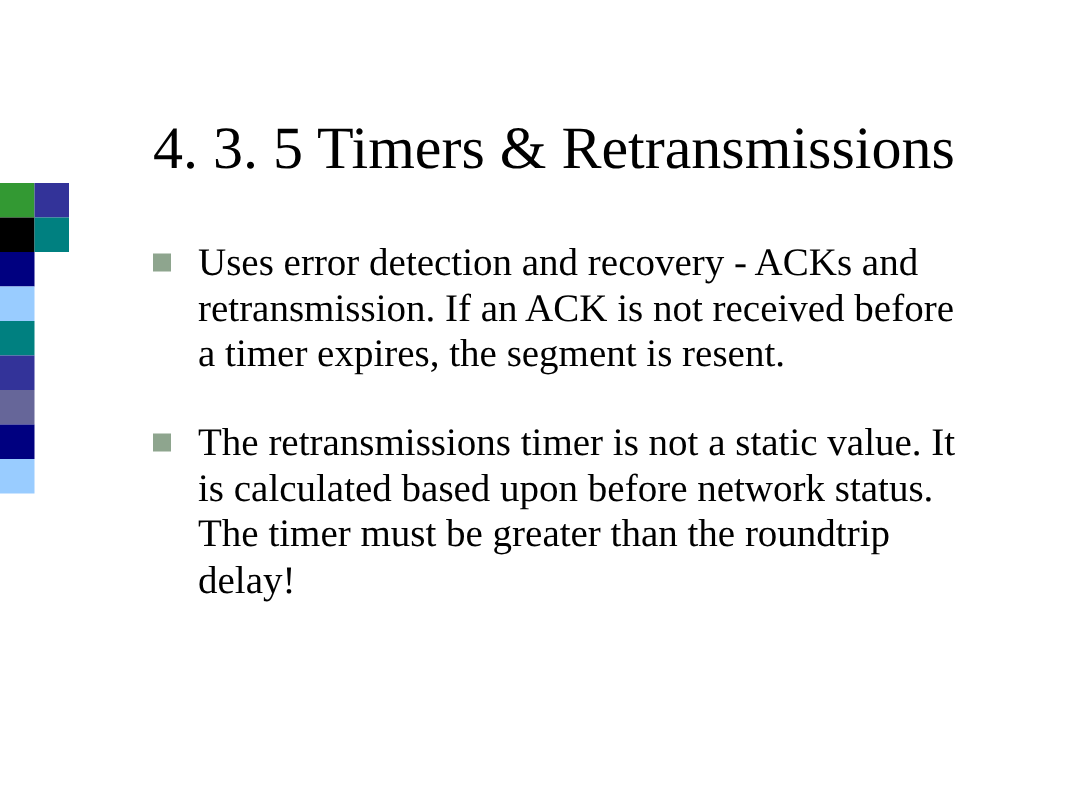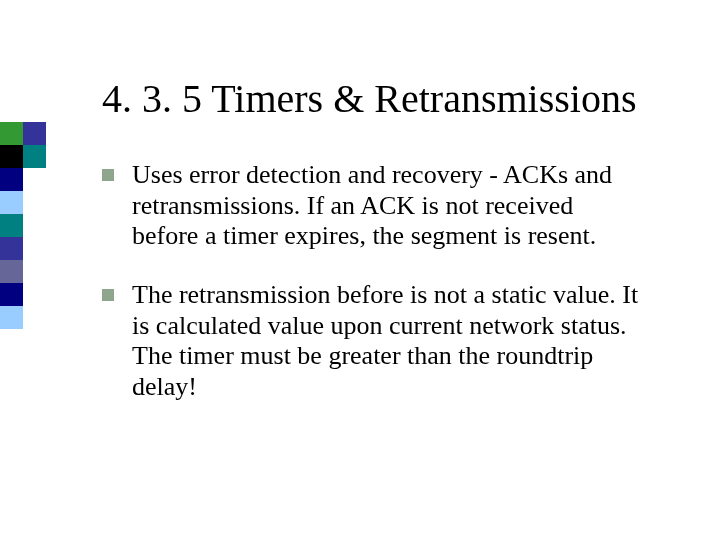--- a/index.html
+++ b/index.html
@@ -99,26 +99,26 @@
     <div class="bar c-lblue"></div>
   </div>
 
   <div class="title">4. 3. 5 Timers &amp; Retransmissions</div>
 
   <div class="body">
 
     <div class="item">
       <div class="bullet"></div>
       <div class="text">
-        <span>Uses error detection and recovery - ACKs and retransmissions. If an ACK is not received before a timer expires, the segment is resent.</span><span class="underline"></span><span></span>
+        <span>Uses error detection and recovery - ACKs and retransmission. If an ACK is not received before a timer expires, the segment is resent.</span><span class="underline"></span><span></span>
       </div>
     </div>
 
     <div class="item">
       <div class="bullet"></div>
       <div class="text">
-        <span>The retransmission before is </span><span class="underline">not a static</span><span> value. It is calculated value upon current network status. The timer must be greater than the roundtrip delay!</span>
+        <span>The retransmissions timer is </span><span class="underline">not a static</span><span> value. It is calculated based upon before network status. The timer must be greater than the roundtrip delay!</span>
       </div>
     </div>
 
   </div>
 
 </div>
 
 </body></html>

